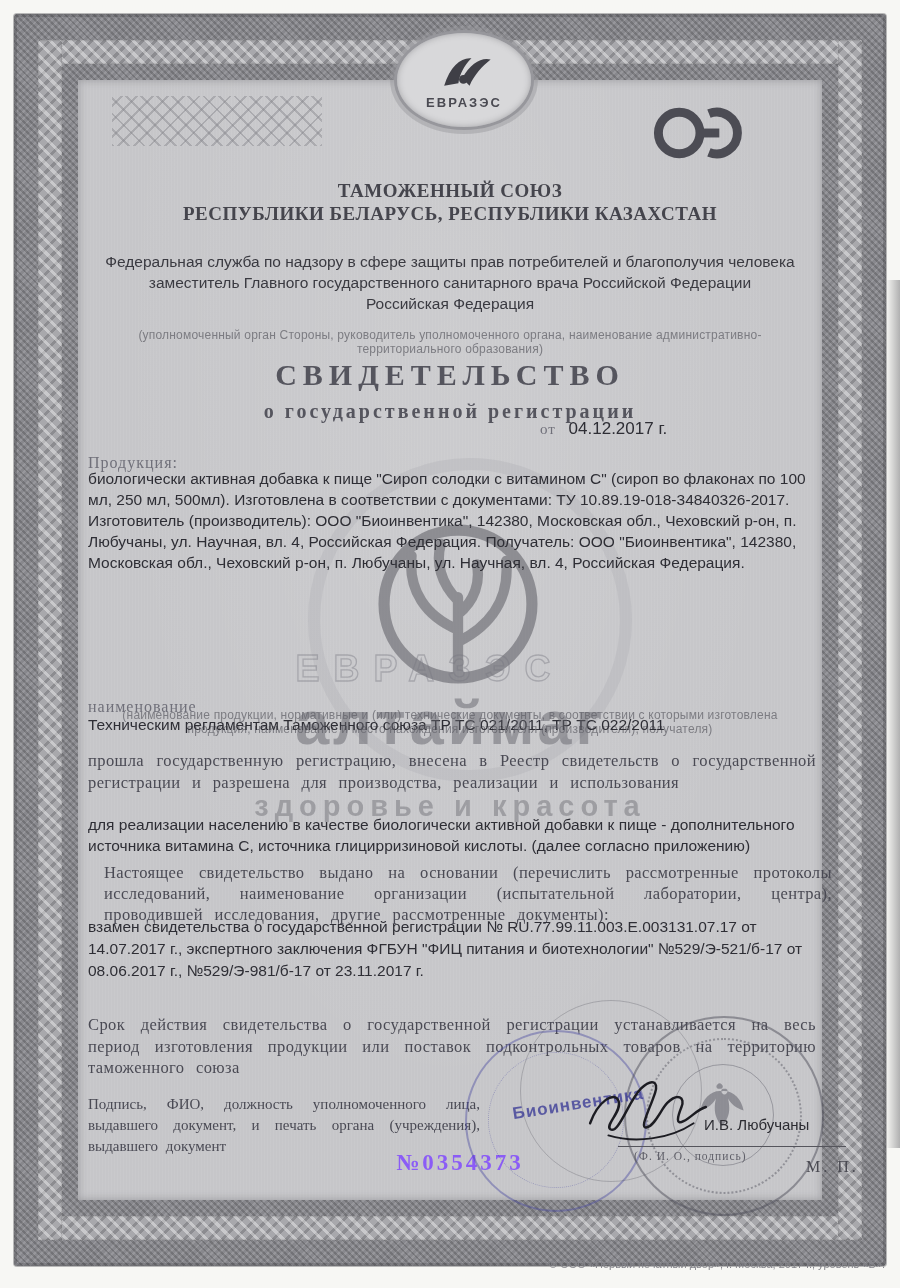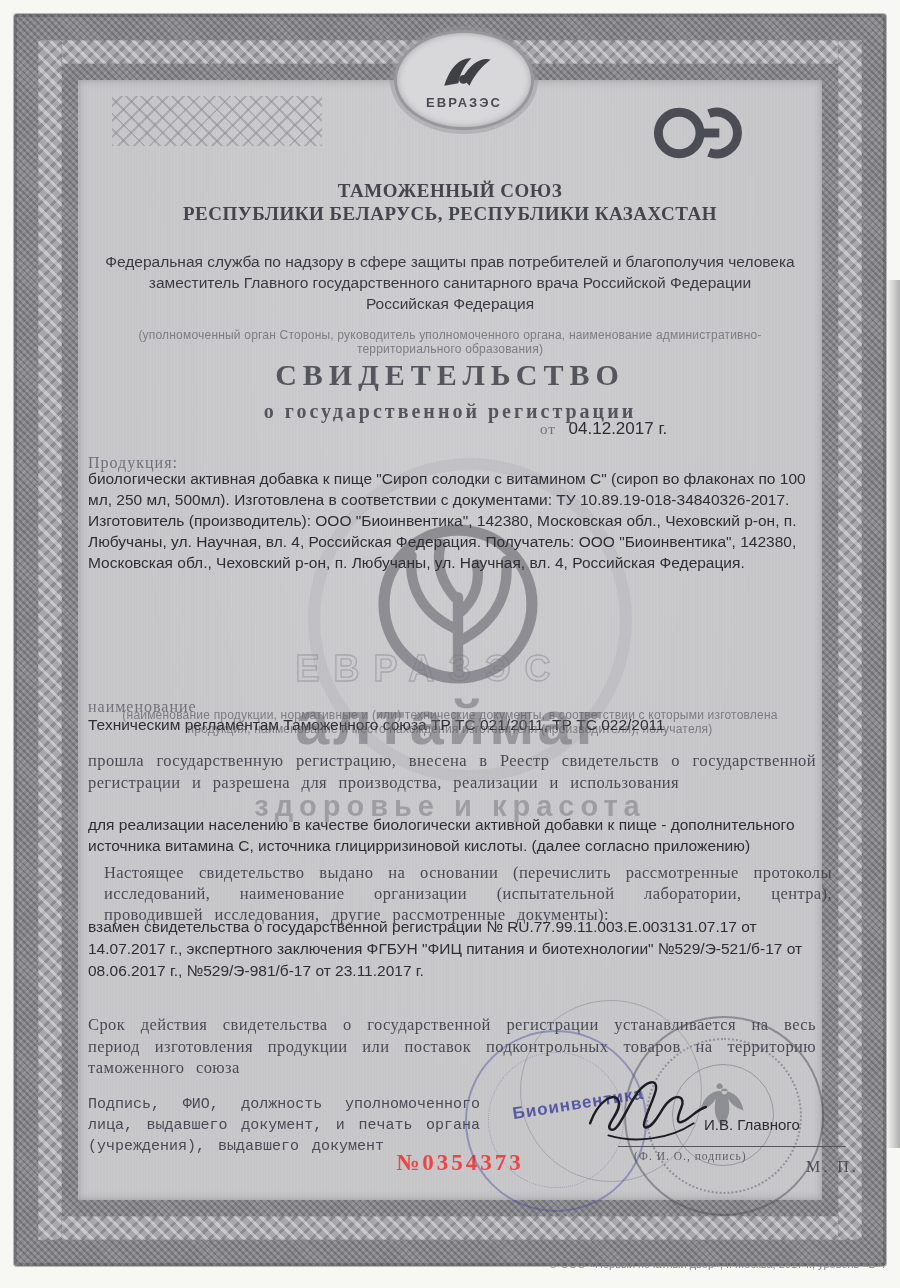--- a/index.html
+++ b/index.html
@@ -62,24 +62,24 @@
       border:12px solid rgba(175,175,180,.35);z-index:2;}
   .wm-tree{position:absolute;left:372px;top:518px;width:172px;height:172px;z-index:2;opacity:.55;}
   .wm-eurasec{position:absolute;left:90px;top:648px;width:680px;text-align:center;z-index:2;
       font-weight:bold;font-size:36px;letter-spacing:14px;color:transparent;
       -webkit-text-stroke:1.3px rgba(120,120,128,.42);}
   .wm-store{position:absolute;left:70px;top:688px;width:760px;text-align:center;z-index:4;
       font-weight:bold;font-size:61px;letter-spacing:4px;color:rgba(100,100,108,.50);pointer-events:none;}
   .wm-tagline{position:absolute;left:70px;top:790px;width:760px;text-align:center;z-index:4;
       font-weight:bold;font-size:29px;letter-spacing:6px;color:rgba(110,110,118,.48);pointer-events:none;}
   
-  .sig-caption{font-family:Liberation Mono, monospace;font-size:15px;line-height:21px;
+  .sig-caption{font-family:Liberation Serif, serif;font-size:15px;line-height:21px;
       color:#4a4a54;text-align:justify;word-spacing:4px;}
   .blank-number{font-family:"Liberation Serif","DejaVu Serif",serif;font-weight:bold;
-      font-size:23px;letter-spacing:3px;color:#ef4444;}
+      font-size:23px;letter-spacing:3px;color:#8b5cf6;}
   .signer{font-size:15px;color:#2c2c32;}
   .sigline{position:absolute;left:618px;top:1146px;width:228px;border-top:1.5px solid #55555c;z-index:5;}
   .sigcap{font-family:Liberation Serif, serif;font-size:11.5px;color:#5f5f68;letter-spacing:1px;}
   .sealabbr{font-family:"Liberation Serif","DejaVu Serif",serif;font-size:16px;letter-spacing:3px;color:#4a4a52;}
   .stampring{position:absolute;border-radius:50%;z-index:4;}
   .ring-blue{left:465px;top:1030px;width:178px;height:178px;border:2.5px solid rgba(70,70,160,.42);}
   .ring-blue2{left:488px;top:1052px;width:134px;height:134px;border:1.5px dotted rgba(70,70,160,.35);}
   .ring-gray{left:624px;top:1016px;width:196px;height:196px;border:2px solid rgba(80,80,92,.5);}
   .ring-gray-in{left:646px;top:1038px;width:152px;height:152px;border:2px dotted rgba(80,80,92,.45);}
   .ring-gray-in2{left:672px;top:1064px;width:100px;height:100px;border:1.5px solid rgba(80,80,92,.4);}
@@ -172,20 +172,20 @@
   <svg class="eagle" viewBox="0 0 100 100">
     <path d="M50 22 C 32 20 18 34 14 54 C 27 50 36 42 40 34 C 35 54 39 68 50 80 C 61 68 65 54 60 34 C 64 42 73 50 86 54 C 82 34 68 20 50 22 Z
              M43 18 a5 5 0 1 1 6 0 M57 18 a5 5 0 1 1 -6 0" fill="#4a4a55"></path>
   </svg>
   <div class="stamp-blue-text">Биоинвентика</div>
 
   <svg class="sig-svg" viewBox="0 0 130 70">
     <path d="M6 50 C 14 28 30 18 34 28 C 38 38 20 52 26 56 C 34 61 44 28 56 16 C 66 6 74 8 70 20 C 64 38 54 56 62 54 C 70 52 76 36 82 30 C 92 20 100 24 96 34 C 92 44 90 52 98 48 C 106 44 112 36 120 34" fill="none" stroke="#1c1c22" stroke-width="2.4" stroke-linecap="round"></path>
     <path d="M24 62 C 50 70 84 66 108 50" fill="none" stroke="#1c1c22" stroke-width="1.8" stroke-linecap="round"></path>
   </svg>
-  <div class="abs signer" style="left:704px;top:1116px;z-index:6;">И.В. Главного</div>
+  <div class="abs signer" style="left:704px;top:1116px;z-index:6;">И.В. Любучаны</div>
   <div class="sigline"></div>
   <div class="abs sigcap" style="left:634px;top:1150px;z-index:6;">(Ф. И. О., подпись)</div>
   <div class="abs sealabbr" style="left:806px;top:1158px;z-index:6;">М. П.</div>
 
   <div class="footer">© ООО «Первый печатный двор»,  г. Москва,  2017 г., уровень «В».</div>
 
 </div>
 
 </body></html>

